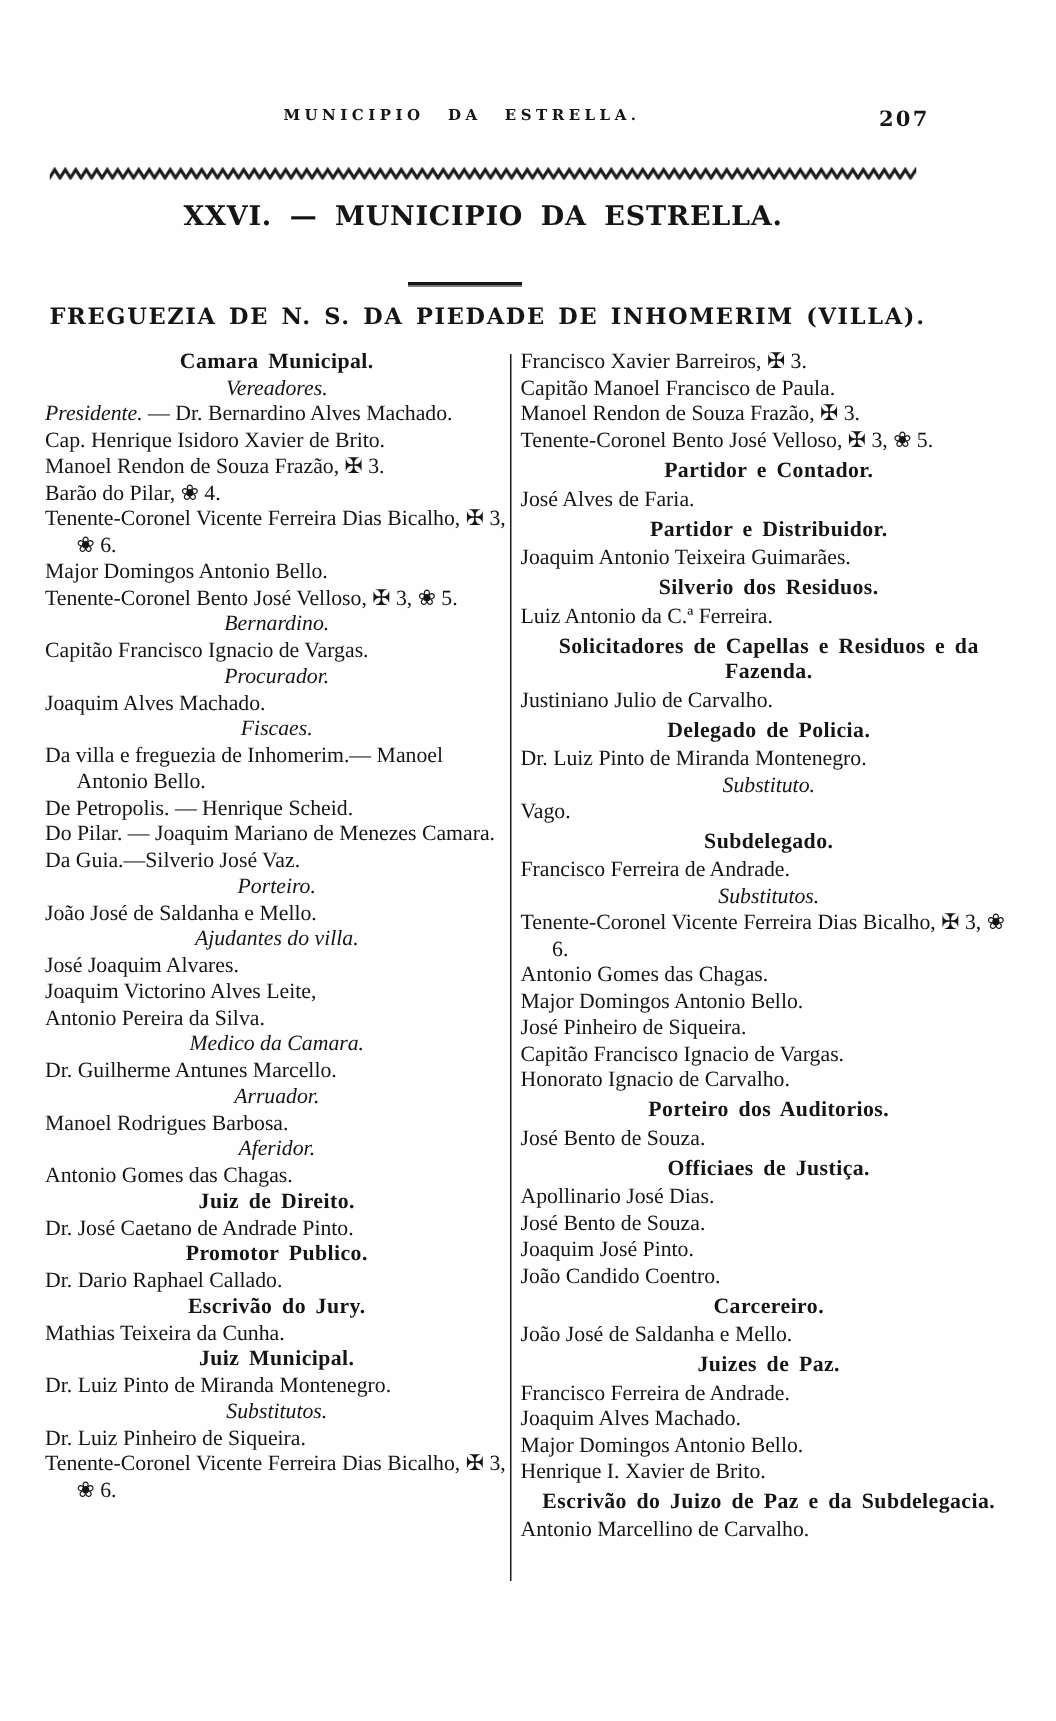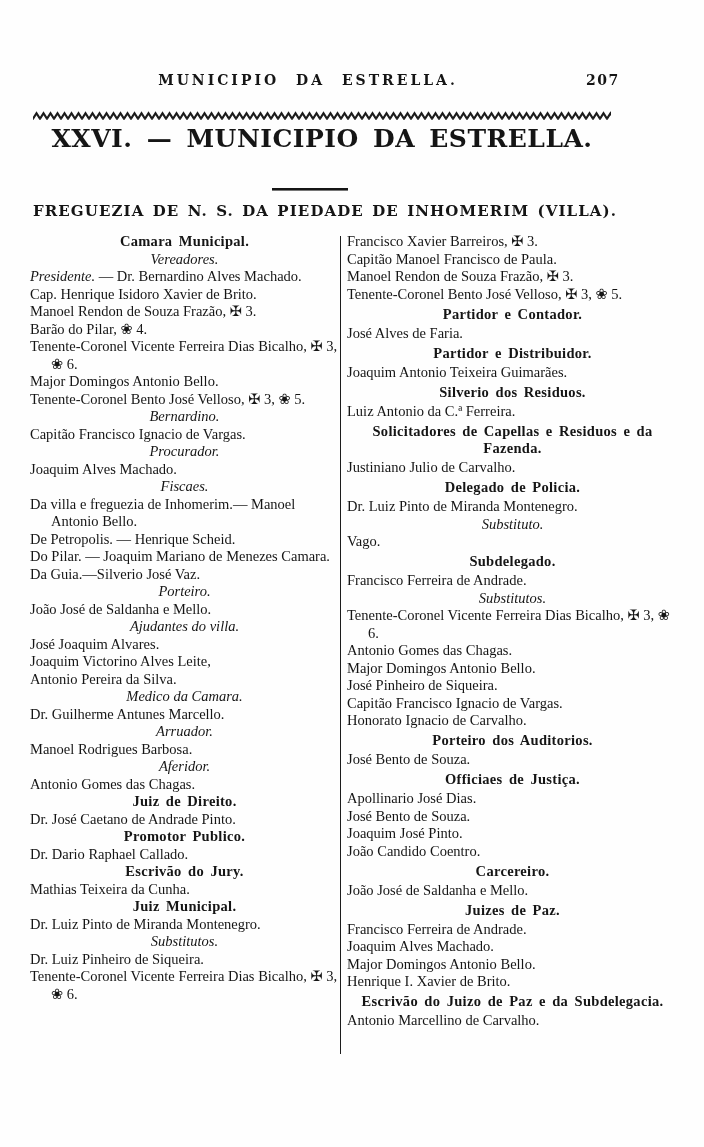--- a/index.html
+++ b/index.html
@@ -11,35 +11,35 @@
     position: relative;
     width: 704px; height: 1147px;
     background: #fefefe;
     font-family: "DejaVu Serif", "DejaVu Sans", serif;
     color: #151515;
     overflow: hidden;
   }
   .running-header {
     position: absolute; top: 72px; left: 28px; width: 560px;
     text-align: center;
-    font-size: 14px; font-weight: bold;
+    font-size: 10px; font-weight: bold;
     letter-spacing: 3px; word-spacing: 9px;
     white-space: nowrap;
   }
   .page-number {
     position: absolute; top: 72px; left: 586px;
     font-size: 14px; font-weight: bold; letter-spacing: 1.5px;
   }
   .zigzag {
     position: absolute; top: 111px; left: 33px;
   }
   .chapter-title {
-    position: absolute; top: 124px; left: 0; width: 644px;
+    position: absolute; top: 134px; left: 0; width: 644px;
     text-align: center;
-    font-size: 25px; font-weight: bold;
+    font-size: 18px; font-weight: bold;
     letter-spacing: 0.5px; word-spacing: 5px;
     white-space: nowrap;
   }
   .title-rule {
     position: absolute; top: 188px; left: 272px;
     width: 76px; height: 2px;
     background: #151515;
     border-bottom: 1px solid #777;
   }
   .section-title {

